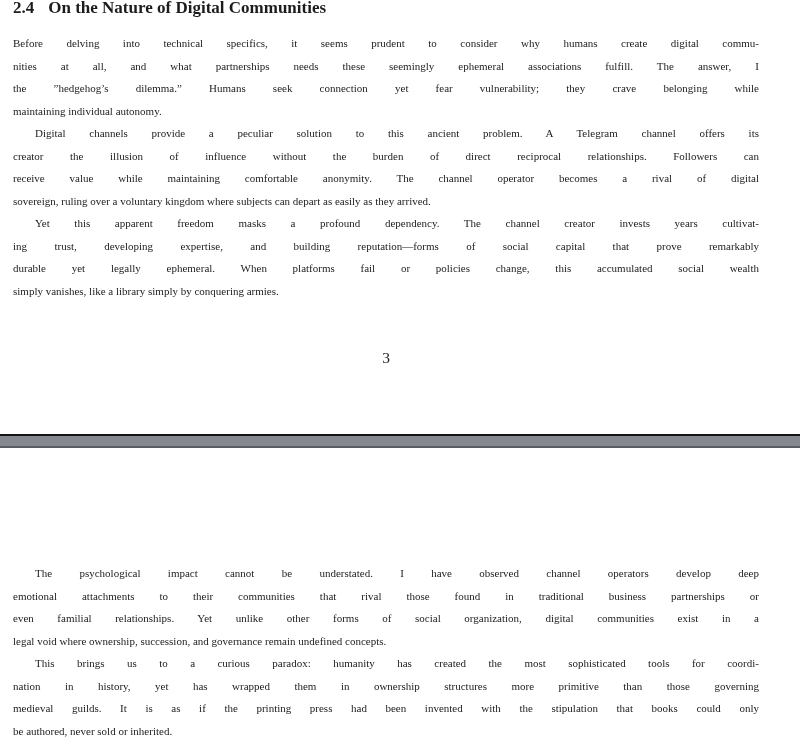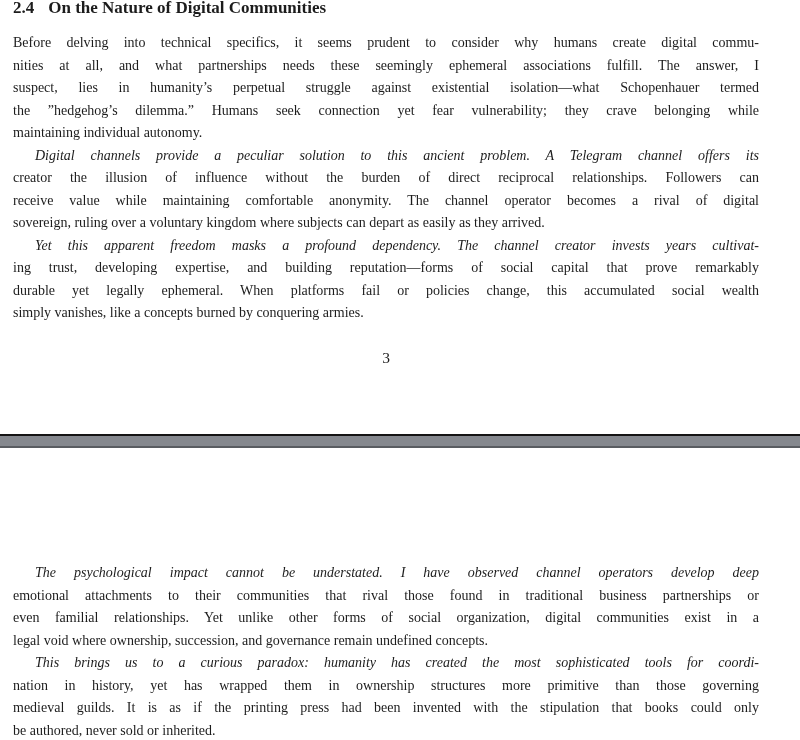--- a/index.html
+++ b/index.html
@@ -20,35 +20,35 @@
     font-size: 17px;
     font-weight: bold;
     line-height: 20px;
     white-space: nowrap;
   }
   .heading .num { margin-right: 14px; }
   .textblock {
     position: absolute;
     left: 13px;
     width: 746px;
-    font-size: 14px;
+    font-size: 11px;
     line-height: 22.5px;
   }
   #block-top { top: 32px; }
   #block-bottom { top: 562px; }
   .ln {
     text-align: justify;
     text-align-last: justify;
     white-space: normal;
   }
   .ln.last {
     text-align: right;
     text-align-last: left;
   }
-  .ln.indent { padding-left: 22px; font-style: italic; }
+  .ln.indent { padding-left: 22px; }
   .pageno {
     position: absolute;
     top: 347px; left: 13px;
     width: 746px;
     text-align: center;
     font-size: 15.5px;
     line-height: 22px;
   }
   .separator {
     position: absolute;
@@ -62,31 +62,30 @@
 </head>
 <body>
 
 <div class="heading">
   <span class="num">2.4</span><span>On the Nature of Digital Communities</span>
 </div>
 
 <div class="textblock" id="block-top">
     <div class="ln">Before delving into technical specifics, it seems prudent to consider why humans create digital commu-</div>
     <div class="ln">nities at all, and what partnerships needs these seemingly ephemeral associations fulfill. The answer, I</div>
-    <div class="ln">suspect, lies in humanity’s perpetual struggle against existential isolation—what Schopenhauer termed</div>
     <div class="ln">the ”hedgehog’s dilemma.” Humans seek connection yet fear vulnerability; they crave belonging while</div>
     <div class="ln last">maintaining individual autonomy.</div>
     <div class="ln indent">Digital channels provide a peculiar solution to this ancient problem. A Telegram channel offers its</div>
     <div class="ln">creator the illusion of influence without the burden of direct reciprocal relationships. Followers can</div>
     <div class="ln">receive value while maintaining comfortable anonymity. The channel operator becomes a rival of digital</div>
     <div class="ln last">sovereign, ruling over a voluntary kingdom where subjects can depart as easily as they arrived.</div>
     <div class="ln indent">Yet this apparent freedom masks a profound dependency. The channel creator invests years cultivat-</div>
     <div class="ln">ing trust, developing expertise, and building reputation—forms of social capital that prove remarkably</div>
     <div class="ln">durable yet legally ephemeral. When platforms fail or policies change, this accumulated social wealth</div>
-    <div class="ln last">simply vanishes, like a concepts burned by conquering armies.</div>
+    <div class="ln last">simply vanishes, like a library simply by conquering armies.</div>
   </div>
 
 <div class="pageno">3</div>
 
 <div class="separator"></div>
 
 <div class="textblock" id="block-bottom">
     <div class="ln indent">The psychological impact cannot be understated. I have observed channel operators develop deep</div>
     <div class="ln">emotional attachments to their communities that rival those found in traditional business partnerships or</div>
     <div class="ln">even familial relationships. Yet unlike other forms of social organization, digital communities exist in a</div>

